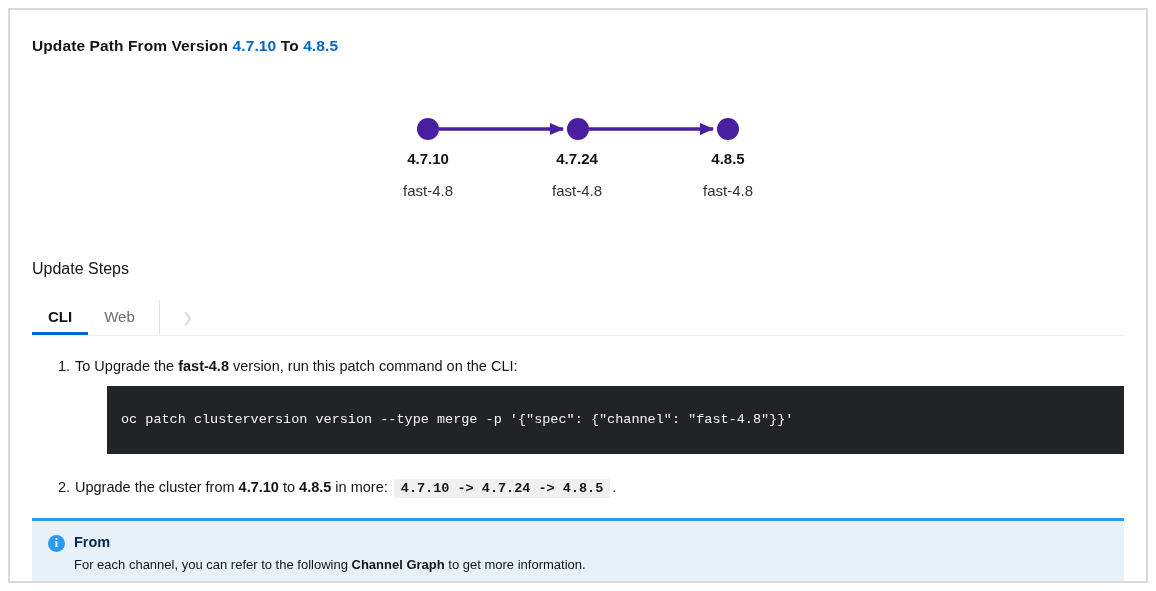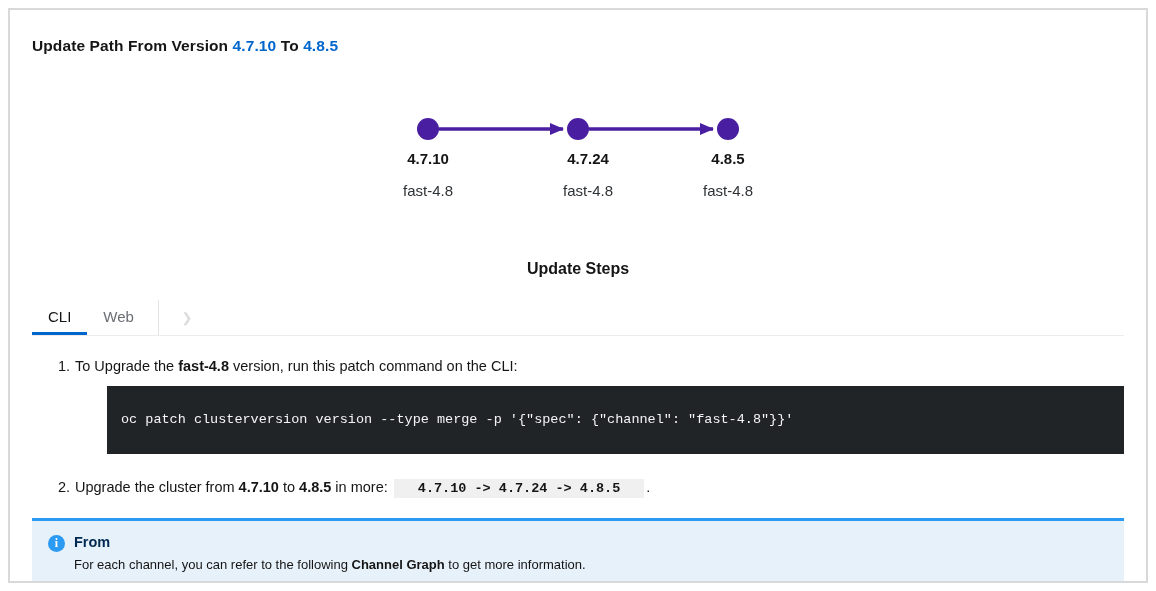--- a/index.html
+++ b/index.html
@@ -27,50 +27,50 @@
   }
   
   .title { margin-top: 27px; font-size: 15.5px; font-weight: 700; letter-spacing: .1px; }
   .title .ver { color: var(--accent); }
   
   .graph { position: relative; width: 330px; height: 96px; margin: 59px auto 0; }
   .graph svg { display: block; color: var(--node_purple); overflow: visible; }
   .node-label { position: absolute; width: 120px; text-align: center; font-size: 15px; }
   .version-label { top: 36px; font-weight: 700; color: var(--text_dark); }
   .channel-label { top: 68px; font-weight: 400; color: #2f3337; }
-  .nl0 { left: -45px; } .nl1 { left: 115px; } .nl2 { left: 255px; }
+  .nl0 { left: -45px; } .nl1 { left: 104px; } .nl2 { left: 255px; }
   
-  .steps-heading { margin-top: 50px; font-size: 16px; font-weight: 700; text-align: center; }
+  .steps-heading { margin-top: 50px; font-size: 16px; font-weight: 400; }
   
   .tabs { margin-top: 22px; display: flex; align-items: stretch; border-bottom: 1px solid #ececec; }
   .tab {
     padding: 8px 16px 7px; font-size: 15px; color: var(--text_gray);
     border-bottom: 3px solid transparent; cursor: pointer; background: none;
   }
-  .tab.active { color: var(--text_dark); border-bottom-color: var(--accent); }
+  .tab.active { color: var(--text_dark); border-bottom-color: var(--accent); font-weight: bold; }
   .tab-divider { width: 1px; background: #e4e4e4; margin-left: 8px; }
   .tab-scroll {
     width: 56px; display: flex; align-items: center; justify-content: center;
     background: none; border: none; color: #dcdcdc; font-size: 13px; cursor: default;
   }
   
   .steps { margin-top: 21px; padding-left: 25px; }
   .step-line { display: flex; font-size: 14.5px; line-height: 19px; }
   .step-line .num { min-width: 13px; text-align: right; margin-right: 5px; }
   .step-line b { font-weight: 700; }
   .code-block {
     margin: 10px 0 0 50px; background: var(--code_bg); color: #f5f5f5;
     font-family: "Liberation Mono", "DejaVu Sans Mono", monospace;
     font-size: 13.5px; line-height: 16px; padding: 26px 14px; white-space: pre;
   }
   .step2 { margin-top: 24px; }
   .inline-code {
     font-family: "Liberation Mono", "DejaVu Sans Mono", monospace;
     font-weight: 700; font-size: 13.5px; background: #f0f0f0;
-    padding: 2px 24px; margin: 0 2px;
+    padding: 2px 7px; margin: 0 2px;
   }
   
   .note {
     margin-top: 20px; background: var(--note_bg);
     border-top: 3px solid var(--note_border);
     padding: 13px 16px 16px; display: flex; gap: 9px;
   }
   .info-icon {
     flex: 0 0 auto; width: 17px; height: 17px; border-radius: 50%;
     background: var(--note_border); color: #fff;

